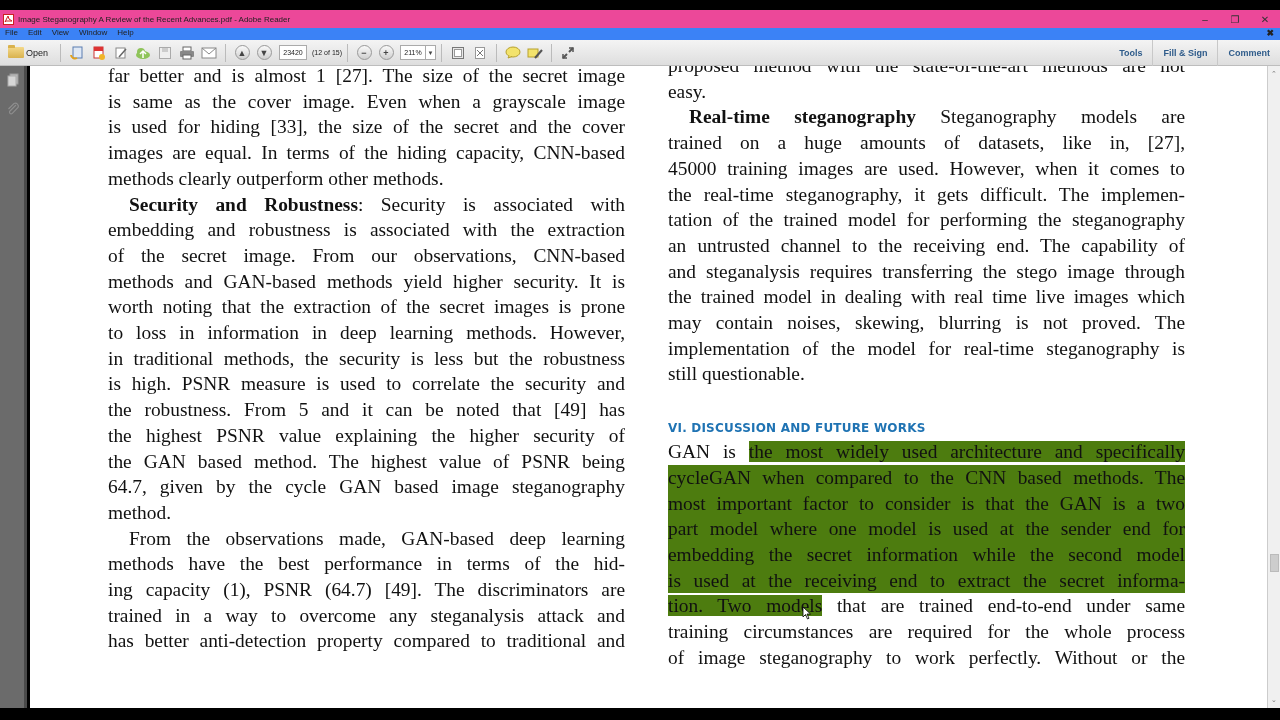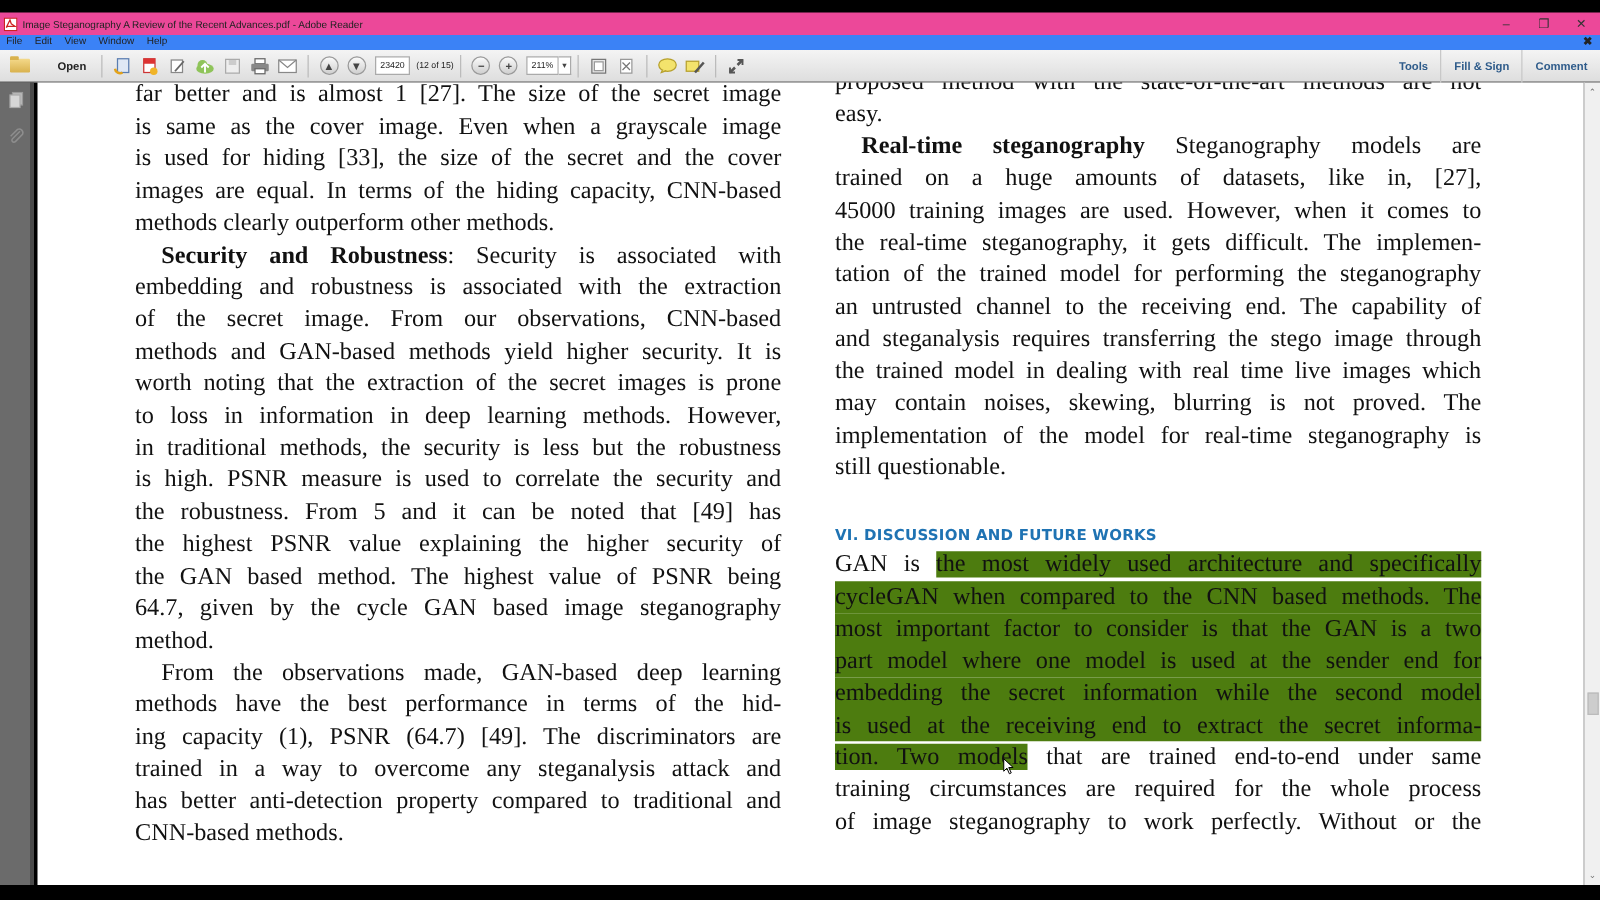--- a/index.html
+++ b/index.html
@@ -8,21 +8,21 @@
 #titlebar{position:absolute;left:0;top:10px;width:1280px;height:18px;background:#ec4899;display:flex;align-items:center;font-size:8px;color:#222}
 #titlebar .appicon{width:11px;height:11px;margin:0 4px 0 3px;position:relative}
 #titlebar .winbtns{position:absolute;right:0;top:0;height:18px;display:flex}
 #titlebar .winbtns span{width:30px;height:18px;display:flex;align-items:center;justify-content:center;font-size:10px;color:#333}
 #menubar{position:absolute;left:0;top:28px;width:1280px;height:12px;background:#3b82f6;display:flex;align-items:flex-start;font-size:8px;color:#222}
 #menubar .mi{padding:0 5px}
 #menubar .closedoc{position:absolute;right:6px;top:0;font-size:9px;font-weight:bold}
 #toolbar{position:absolute;left:0;top:40px;width:1280px;height:26px;background:linear-gradient(#f4f4f4,#dedede);border-bottom:1px solid #bdbdbd;display:flex;align-items:center}
 .tb{display:inline-flex;align-items:center;justify-content:center;height:20px;min-width:20px;margin:0 1px;font-size:11px;color:#555}
 .sep{width:1px;height:18px;background:#bbb;margin:0 5px}
-.openbtn{font-size:9px;font-weight:bold;color:#222;padding:0 6px 0 4px;gap:22px}
+.openbtn{font-size:9px;font-weight:normal;color:#222;padding:0 6px 0 4px;gap:2px}
 .folder{width:16px;height:11px;background:linear-gradient(#f4d98a,#d9b24e);border-radius:1px;position:relative}
 .folder:before{content:"";position:absolute;left:0;top:-2px;width:7px;height:3px;background:#d9b24e;border-radius:1px 1px 0 0}
 .circ{width:15px;height:15px;border-radius:50%;background:linear-gradient(#fafafa,#cfcfcf);border:1px solid #999;display:flex;align-items:center;justify-content:center;font-size:9px;color:#444;font-weight:bold}
 .pgfield{width:28px;height:15px;background:#fff;border:1px solid #aaa;font-size:7px;display:flex;align-items:center;justify-content:center;color:#222}
 .pgof{font-size:7px;color:#222;margin-left:5px}
 .zoomfield{width:26px;height:15px;background:#fff;border:1px solid #aaa;font-size:7px;display:flex;align-items:center;justify-content:center;color:#222}
 .zoomdrop{width:10px;height:15px;background:#fff;border:1px solid #aaa;border-left:none;font-size:6px;display:flex;align-items:center;justify-content:center;color:#444}
 .right-tabs{position:absolute;right:0;top:0;height:26px;display:flex;align-items:center}
 .right-tabs .rt{font-size:9px;font-weight:bold;color:#2e5b8a;padding:0 10px;border-left:1px solid #c8c8c8;height:26px;display:flex;align-items:center}
 .right-tabs .rt:first-child{border-left:none}
@@ -213,21 +213,20 @@
       <span class="jl">the highest PSNR value explaining the higher security of</span>
       <span class="jl">the GAN based method. The highest value of PSNR being</span>
       <span class="jl">64.7, given by the cycle GAN based image steganography</span>
       <span class="jl ll">method.</span>
 
       <span class="jl" style="padding-left:21px">From the observations made, GAN-based deep learning</span>
       <span class="jl">methods have the best performance in terms of the hid-</span>
       <span class="jl">ing capacity (1), PSNR (64.7) [49]. The discriminators are</span>
       <span class="jl">trained in a way to overcome any steganalysis attack and</span>
       <span class="jl">has better anti-detection property compared to traditional and</span>
-      <span class="jl ll">CNN-based methods.</span>
     </div>
 
     <div class="col" style="left:638px;top:-13px;width:517px">
       <span class="jl">proposed method with the state-of-the-art methods are not</span>
       <span class="jl ll">easy.</span>
 
       <span class="jl" style="padding-left:21px"><b>Real-time steganography</b><span> Steganography models are</span></span>
       <span class="jl">trained on a huge amounts of datasets, like in, [27],</span>
       <span class="jl">45000 training images are used. However, when it comes to</span>
       <span class="jl">the real-time steganography, it gets difficult. The implemen-</span>

